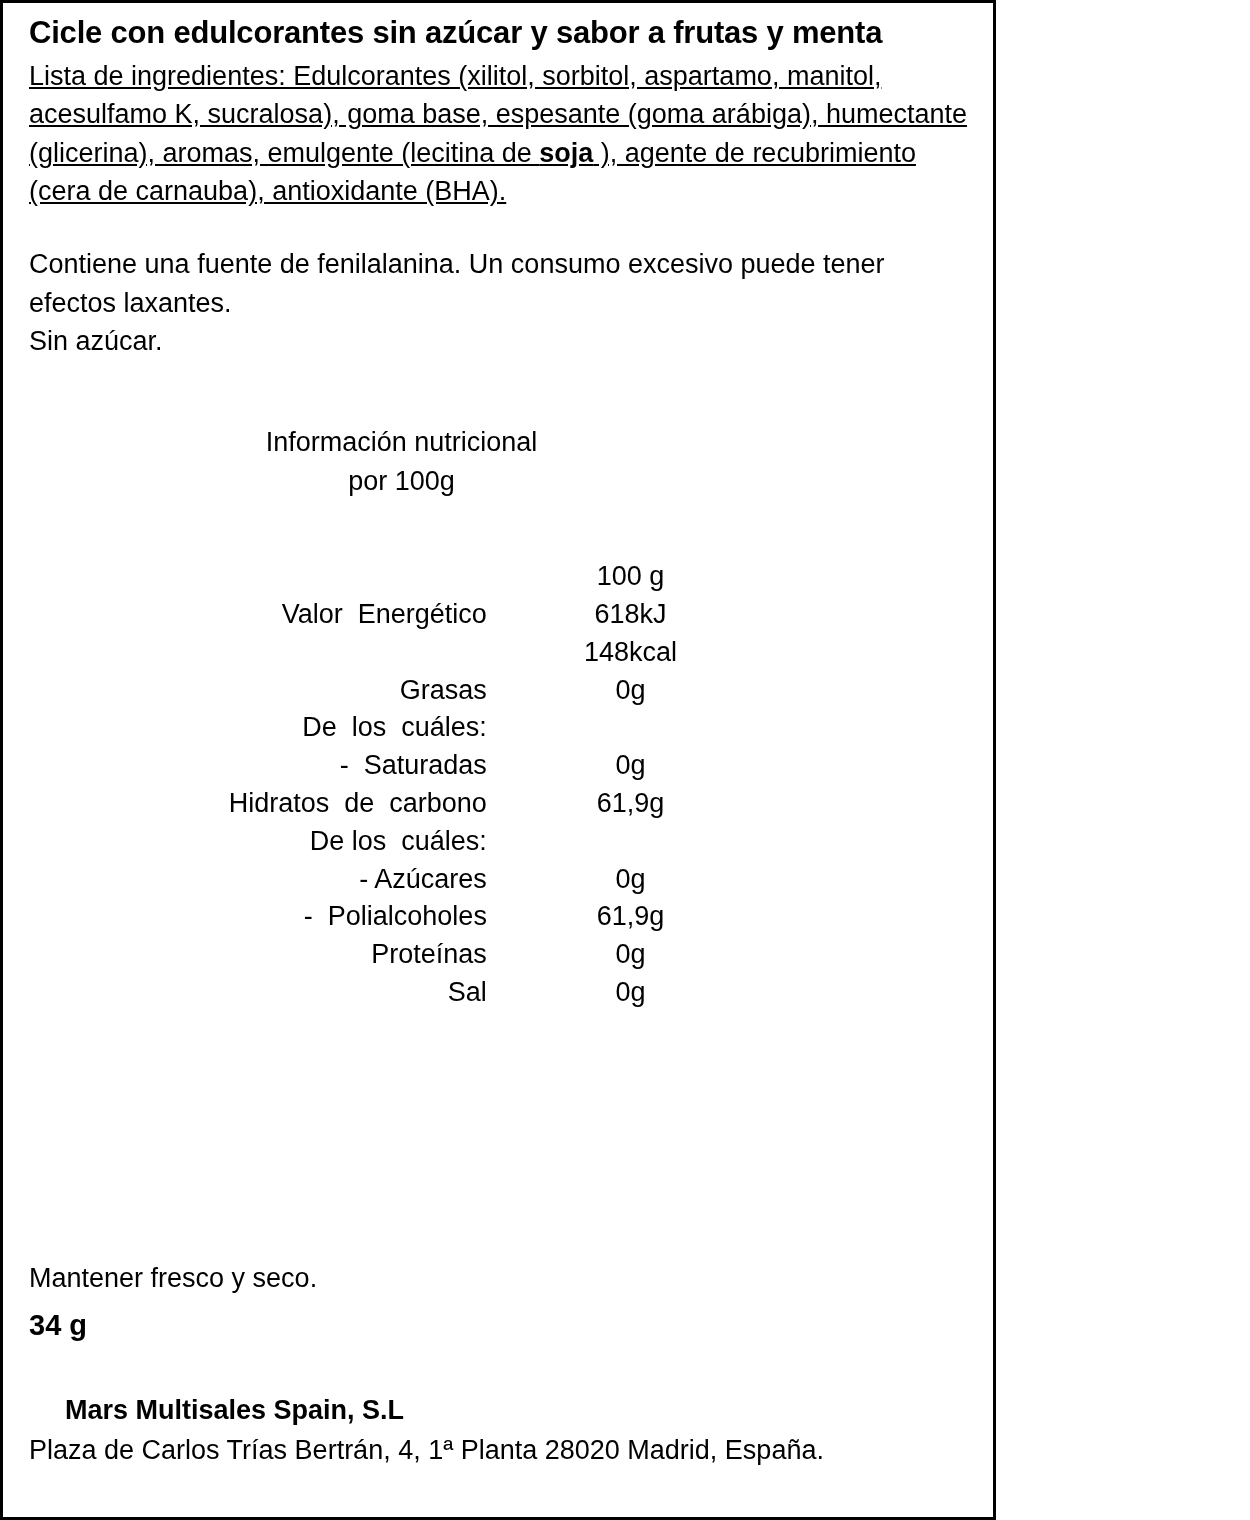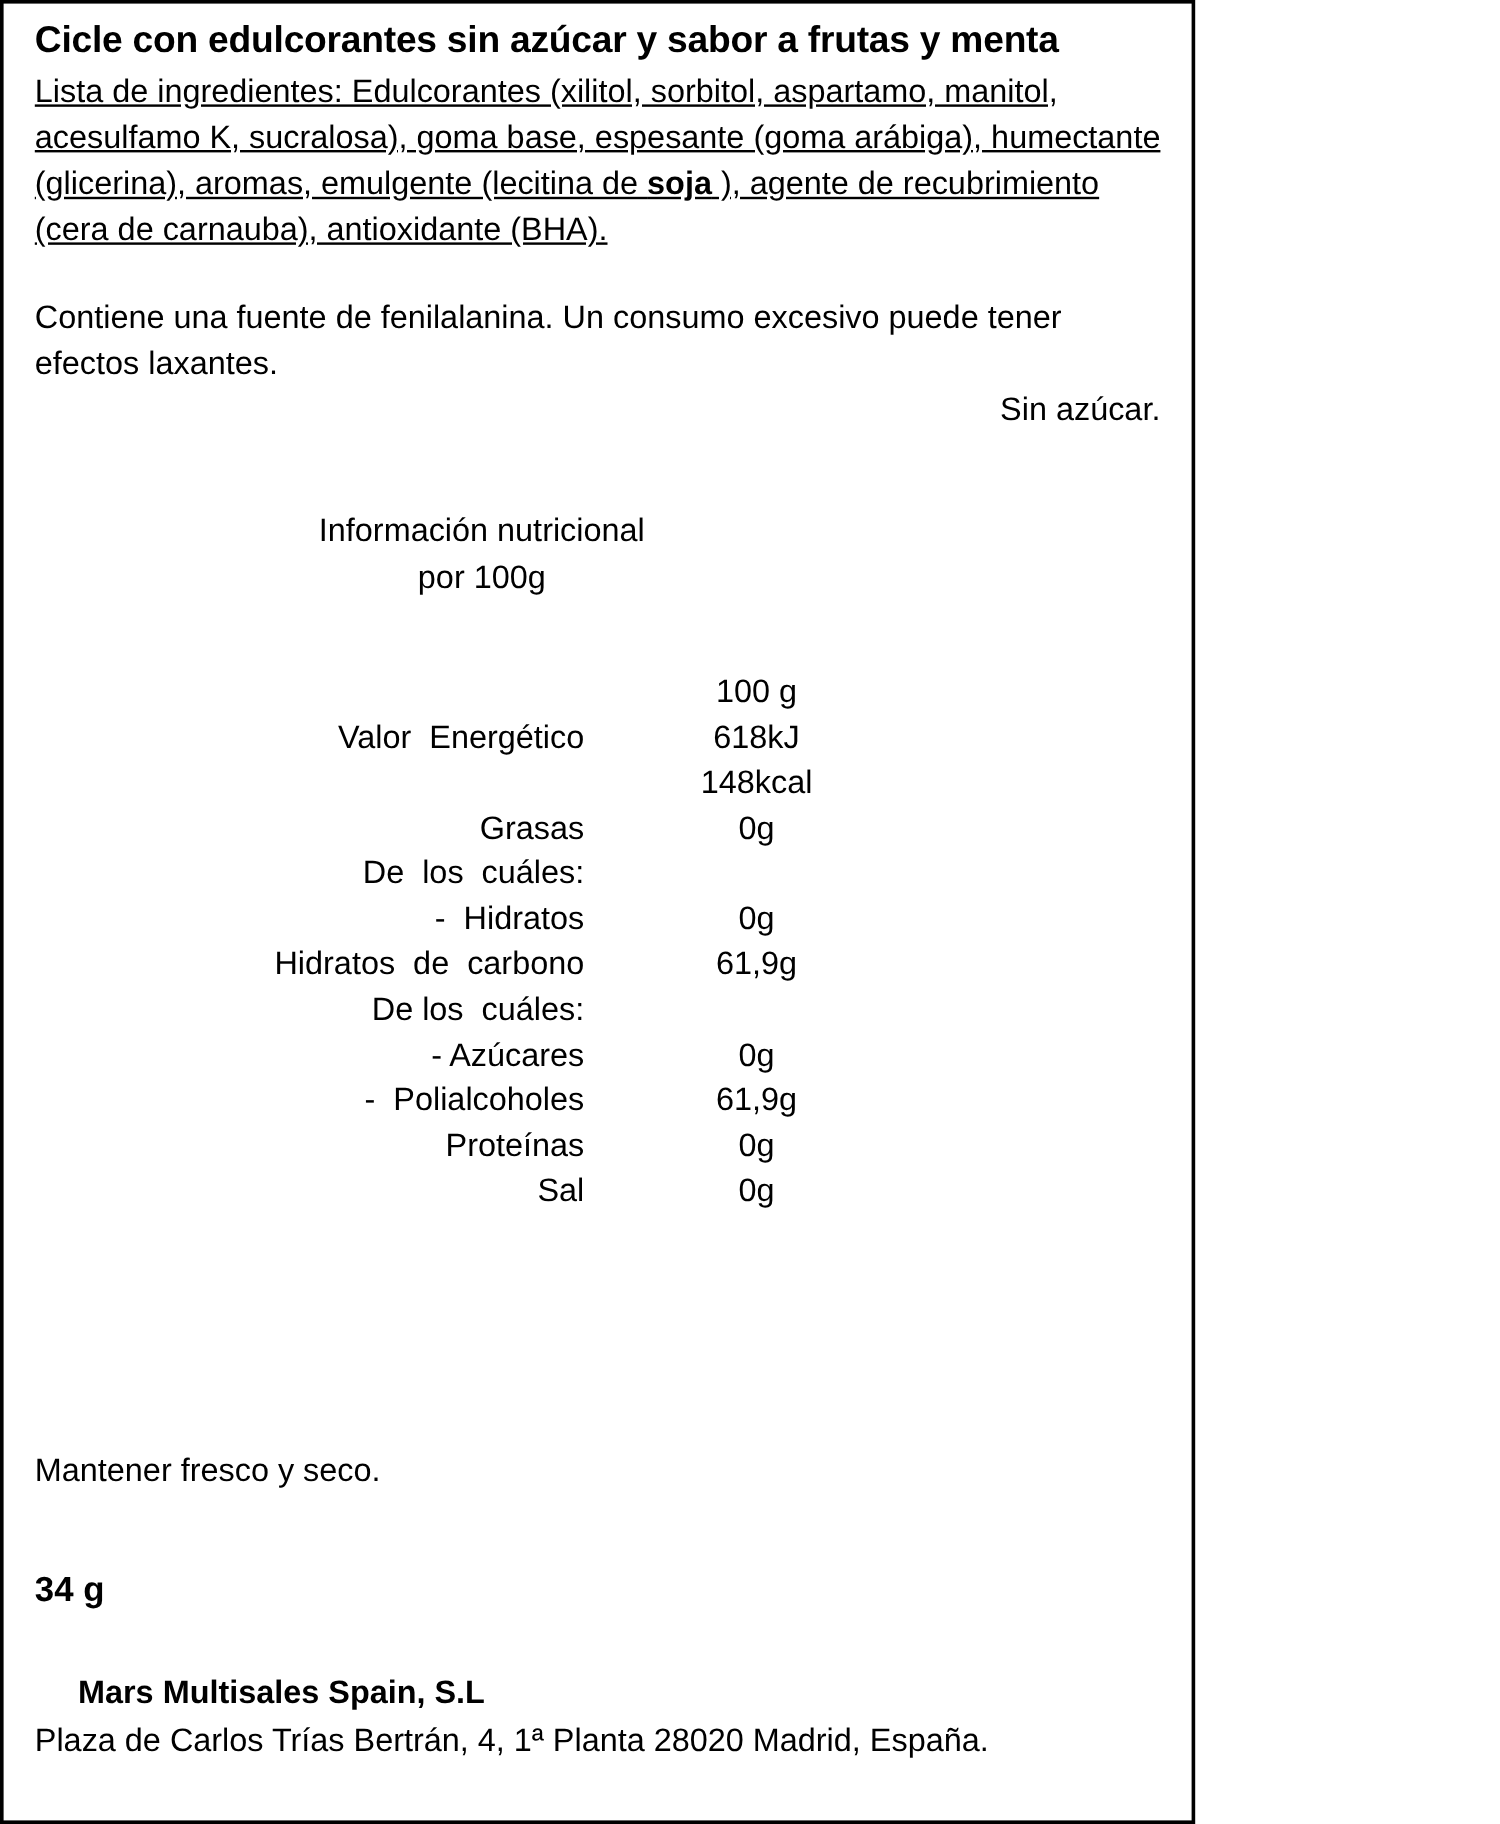--- a/index.html
+++ b/index.html
@@ -44,21 +44,20 @@
   }
   .warning {
     font-size: 27px;
     line-height: 1.43;
     margin: 0;
   }
   .sugar-free {
     font-size: 27px;
     line-height: 1.43;
     margin: 0;
-    text-align: right;
   }
   .nutrition {
     margin-top: 62px;
   }
   .nutri-heading {
     text-align: center;
     font-size: 27px;
     line-height: 1.43;
     width: 745px;
     margin: 0;
@@ -83,21 +82,21 @@
     width: 295px;
     text-align: center;
     white-space: pre;
   }
   .row-indent .name {
     padding-left: 16px;
   }
   .storage {
     position: absolute;
     left: 26px;
-    top: 1207px;
+    top: 1260px;
     font-size: 27px;
   }
   .weight {
     position: absolute;
     left: 26px;
     top: 1306px;
     font-size: 29px;
     font-weight: bold;
   }
   .company {
@@ -150,21 +149,21 @@
       </tr>
       <tr>
         <td class="name">Grasas</td>
         <td class="val">0g</td>
       </tr>
       <tr class="row-indent">
         <td class="name">De  los  cuáles:</td>
         <td class="val"></td>
       </tr>
       <tr class="row-indent">
-        <td class="name">-  Hidratos</td>
+        <td class="name">-  Saturadas</td>
         <td class="val">0g</td>
       </tr>
       <tr>
         <td class="name">Hidratos  de  carbono</td>
         <td class="val">61,9g</td>
       </tr>
       <tr class="row-indent">
         <td class="name">De los  cuáles:</td>
         <td class="val"></td>
       </tr>

